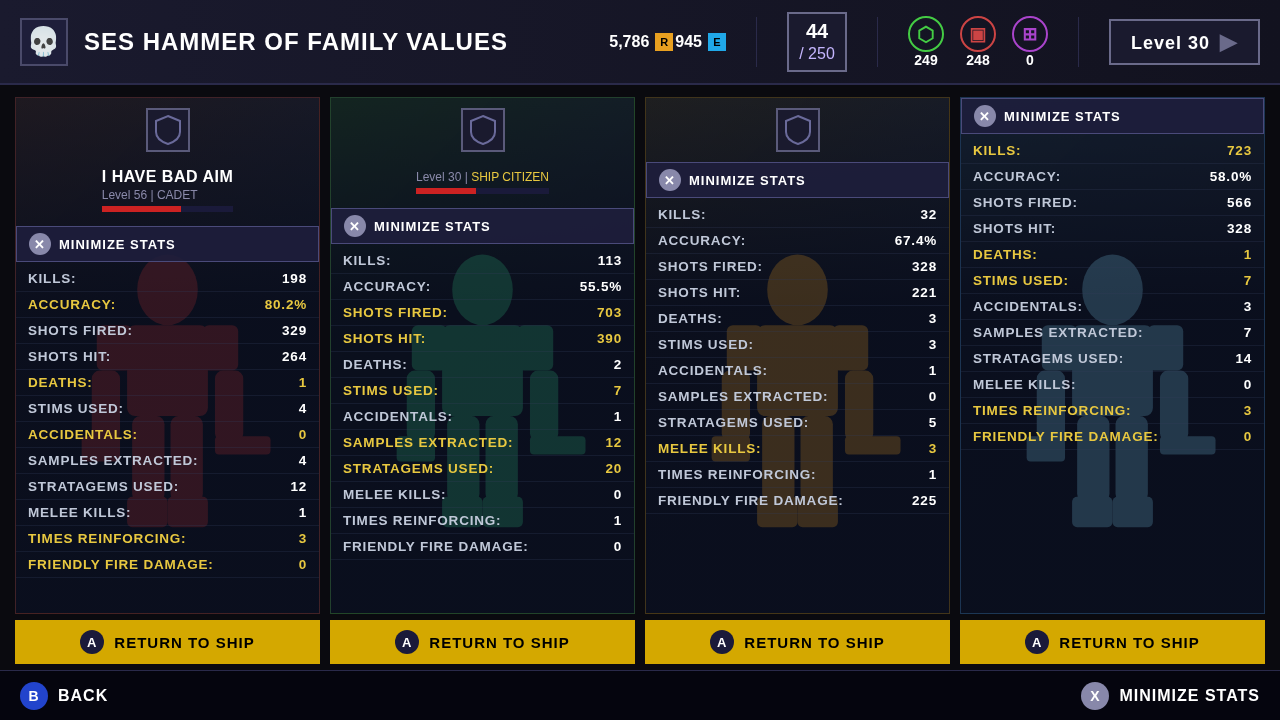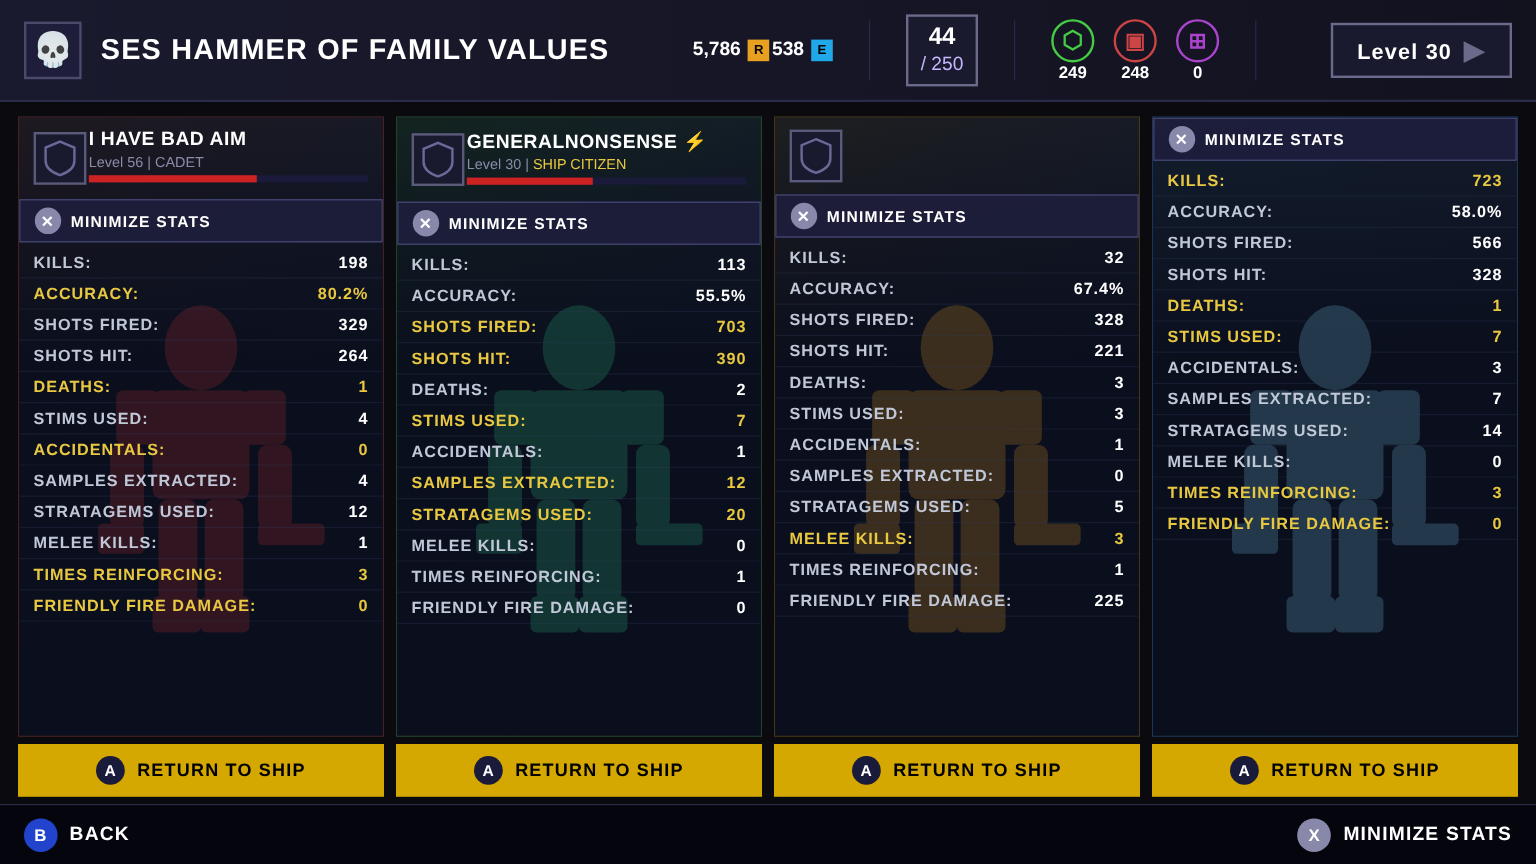--- a/index.html
+++ b/index.html
@@ -108,21 +108,20 @@
       color: #fff;
     }
     .level-badge {
       background: #1a1a2e;
       border: 2px solid #6a6a8a;
       padding: 8px 20px;
       font-size: 18px;
       font-weight: 900;
       color: #ffffff;
       letter-spacing: 1px;
-      margin-left: 32px;
     }
     .level-arrow {
       color: #6a6a8a;
       font-size: 22px;
       margin-left: 4px;
     }
 
     
     .main-content {
       display: flex;
@@ -145,23 +144,24 @@
       position: absolute;
       top: 0; left: 0; right: 0; bottom: 0;
       background: linear-gradient(180deg, rgba(40,60,80,0.3) 0%, rgba(10,15,30,0.9) 40%);
       pointer-events: none;
     }
 
     .card-top {
       display: flex;
       align-items: center;
       padding: 10px 12px;
-      gap: 2px;
+      gap: 16px;
       position: relative;
       z-index: 2;
+      flex-direction: column;
     }
     .player-shield {
       width: 44px; height: 44px;
       border: 2px solid #5a5a7a;
       background: #1a1a2e;
       display: flex; align-items: center; justify-content: center;
       font-size: 22px;
       flex-shrink: 0;
     }
     .player-info { flex: 1; }
@@ -321,21 +321,21 @@
   <div class="header-skull">💀</div>
   <div class="header-title">SES Hammer of Family Values</div>
 
   <div class="header-resources">
     <div class="resource-group">
       <div class="resource-item">
         <span>5,786</span>
         <span class="res-icon-r">R</span>
       </div>
       <div class="resource-item">
-        <span>538</span>
+        <span>945</span>
         <span class="res-icon-e">E</span>
       </div>
     </div>
 
     <div class="header-divider"></div>
 
     <div class="mission-icon">
       <div class="mission-count">44</div>
       <div class="mission-total">/ <span>250</span></div>
     </div>
@@ -489,21 +489,20 @@
       <rect x="150" y="285" width="40" height="30" rx="5"></rect>
     </g>
   </svg></div>
         <div class="card-top">
           <div class="player-shield">
             <svg width="28" height="32" viewBox="0 0 28 32">
               <path d="M14 2 L26 7 L26 18 Q26 26 14 30 Q2 26 2 18 L2 7 Z" fill="none" stroke="#6a6a9a" stroke-width="2"></path>
             </svg>
           </div>
           <div class="player-info">
-            <div class="player-name">GeneralNonsense ⚡</div>
             <div class="player-rank">Level 30 | <span style="color:#e8c840">SHIP CITIZEN</span></div>
             <div class="xp-bar">
               <div class="xp-fill" style="width:45%"></div>
             </div>
           </div>
         </div>
         <button class="minimize-btn">
           <span class="btn-x">✕</span>
           <span>MINIMIZE STATS</span>
         </button>

